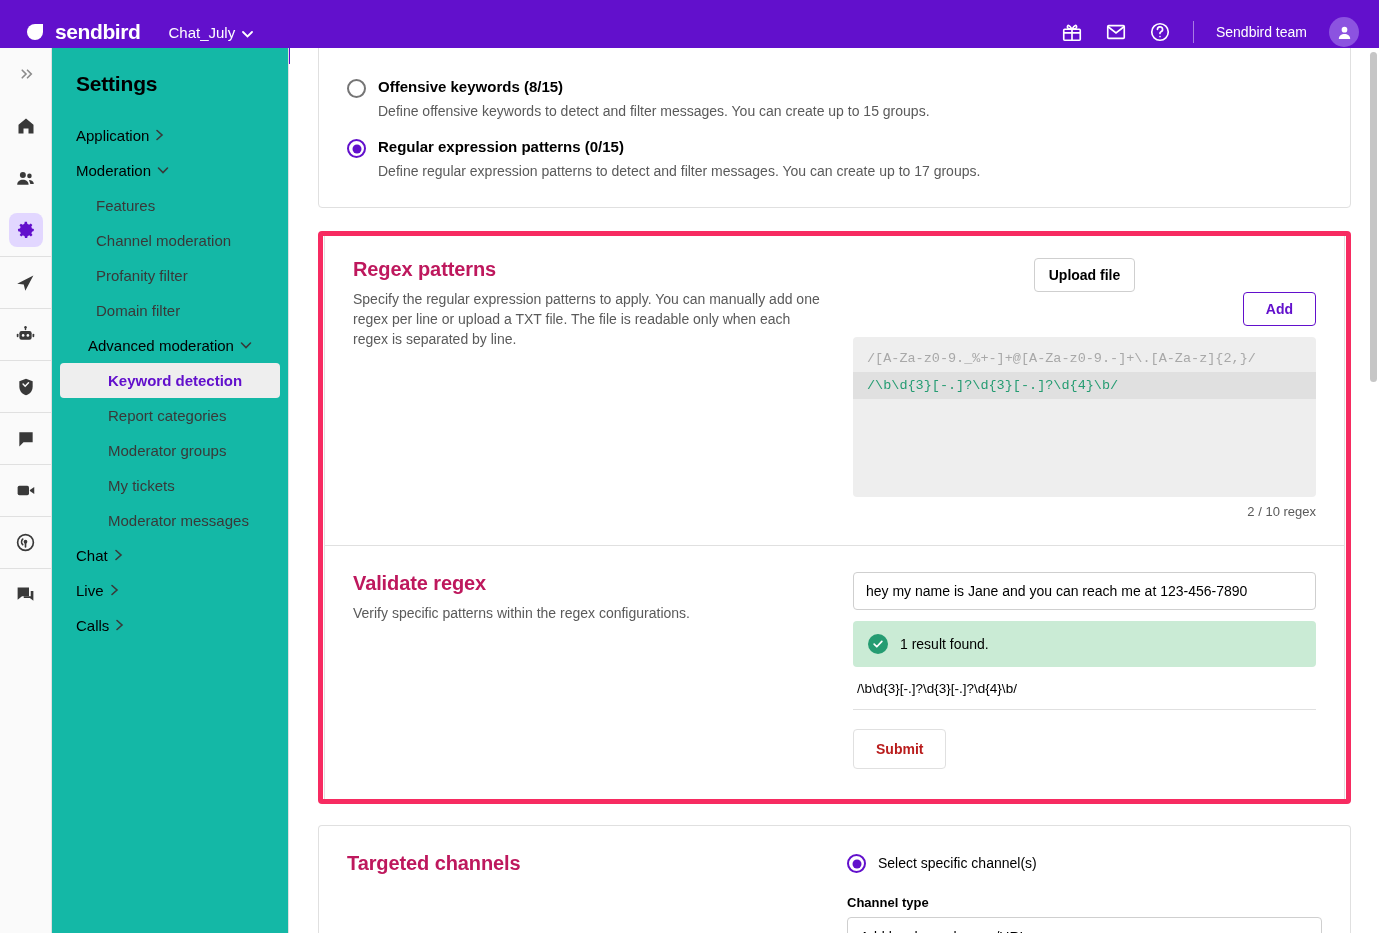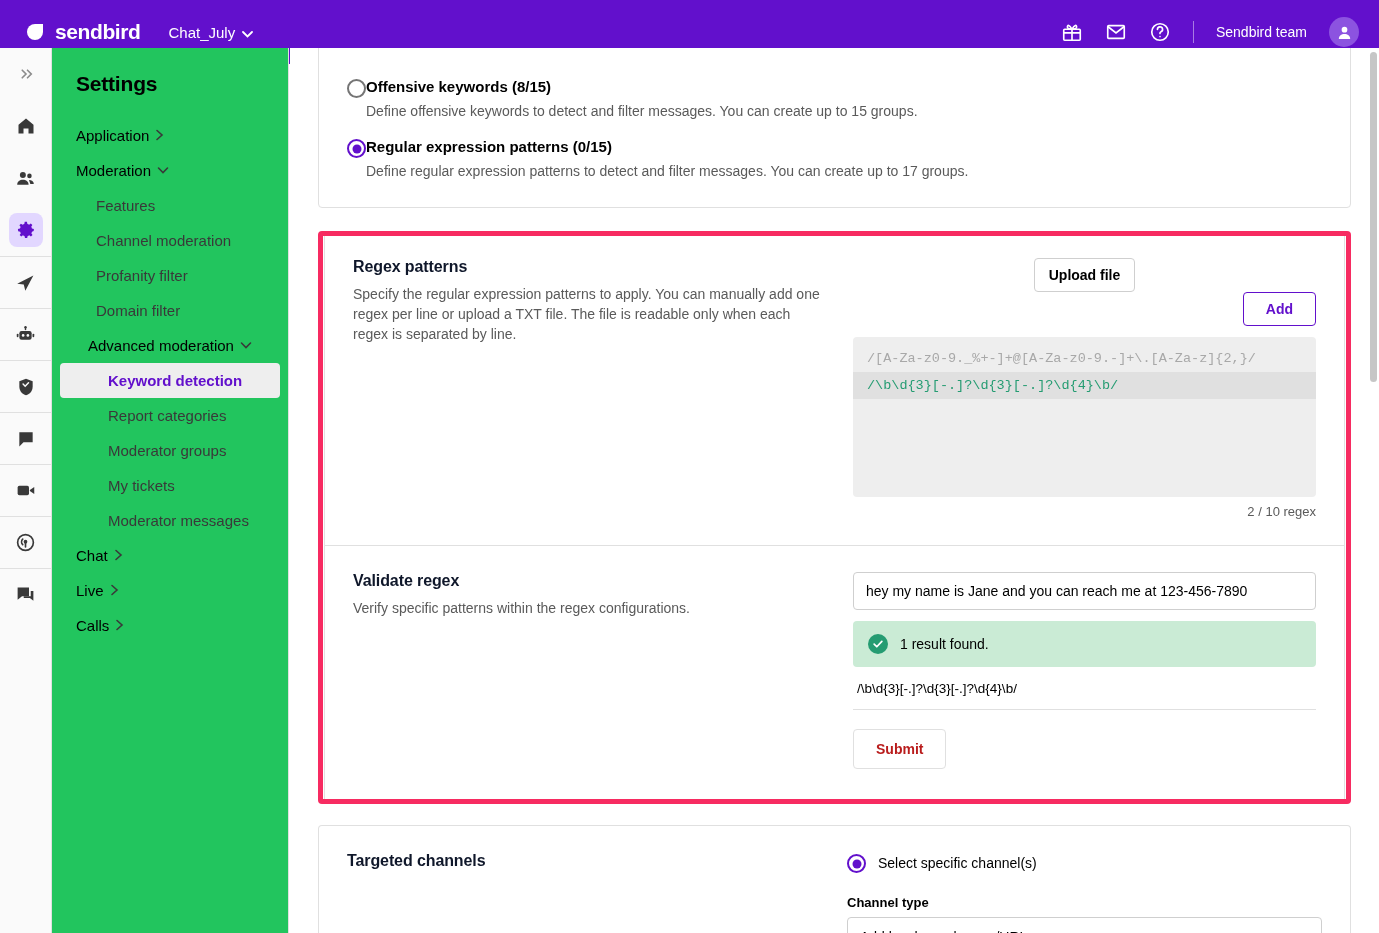--- a/index.html
+++ b/index.html
@@ -52,21 +52,21 @@
   .rail-btn.sep { border-top: 1px solid #E0E0E0; }
   .rail-btn .chip {
     width: 34px; height: 34px; border-radius: 8px;
     display: flex; align-items: center; justify-content: center;
   }
   .rail-btn.active .chip { background: #E2D7FF; }
 
   
   .sidebar {
     position: absolute; top: 48px; left: 52px; width: 237px; height: 885px;
-    background: #22c55e; border-right: 1px solid #E0E0E0;
+    background: #14b8a6; border-right: 1px solid #E0E0E0;
     padding: 24px 0 0 0; overflow: hidden;
   }
   .side-title {
     font-size: 21px; font-weight: 700; color: #000; padding: 0 24px; margin-bottom: 22px;
     letter-spacing: -0.2px;
   }
   .side-group {
     display: flex; align-items: center; gap: 6px;
     font-size: 15px; color: #000; padding: 9px 24px; cursor: pointer;
   }
@@ -83,21 +83,21 @@
     background: #ffffff; overflow: hidden;
   }
   .scroll-inner { position: relative; padding: 0 28px 0 28px; }
 
   .card {
     background: #fff; border: 1px solid #E0E0E0; border-radius: 4px;
   }
 
   
   .card-radio { margin-top: 0; padding: 0 28px 26px 28px; }
-  .radio-row { display: flex; align-items: flex-start; padding-top: 8px; }
+  .radio-row { display: flex; gap: 12px; align-items: flex-start; padding-top: 8px; }
   .radio {
     width: 19px; height: 19px; border-radius: 50%;
     border: 2px solid #757575; flex: none; margin-top: 2px;
     background: #fff; cursor: pointer; position: relative;
   }
   .radio.checked { border-color: #6210CC; }
   .radio.checked::after {
     content: ''; position: absolute; left: 50%; top: 50%;
     width: 9px; height: 9px; border-radius: 50%; background: #6210CC;
     transform: translate(-50%, -50%);
@@ -107,21 +107,21 @@
 
   
   .hilite {
     position: absolute; border: 5px solid #F72B61; border-radius: 4px;
     pointer-events: none;
   }
 
   
   .sec { display: flex; padding: 26px 28px; }
   .sec-left { width: 500px; padding-right: 26px; }
-  .sec-title { font-size: 16px; font-weight: 700; color: #0f172a; letter-spacing: -0.1px; }
+  .sec-title { font-size: 20px; font-weight: 700; color: #be185d; letter-spacing: -0.1px; }
   .sec-desc { font-size: 14px; color: #5A5A5A; margin-top: 8px; line-height: 20px; }
   .sec-right { flex: 1; }
 
   .btn-row { display: flex; align-items: center; flex-direction: column; }
   .btn {
     font-size: 14px; font-weight: 600; border-radius: 4px; cursor: pointer;
     padding: 8px 14px; background: #fff; border: 1px solid #CFCFCF; color: #000;
   }
   .btn-outline-primary { border: 1px solid #6210CC; color: #6210CC; padding: 8px 22px; }
   .btn-disabled { color: #b91c1c; border: 1px solid #E0E0E0; cursor: default; padding: 11px 22px; }

